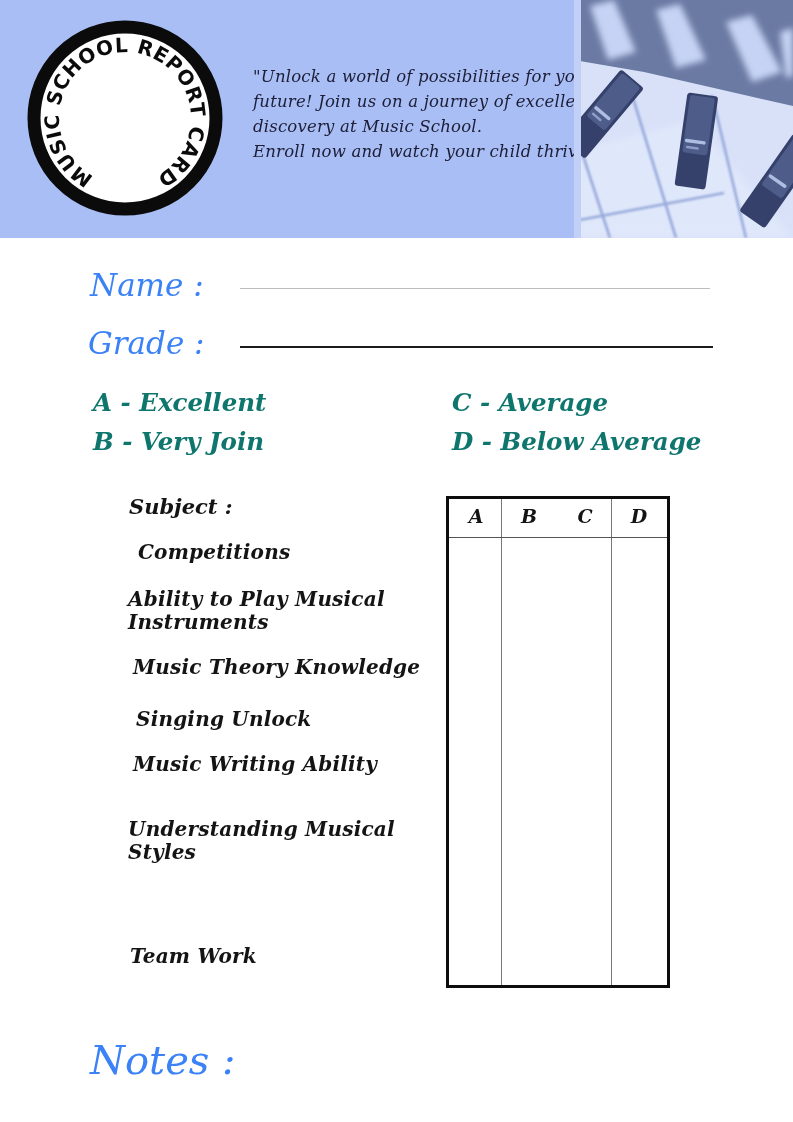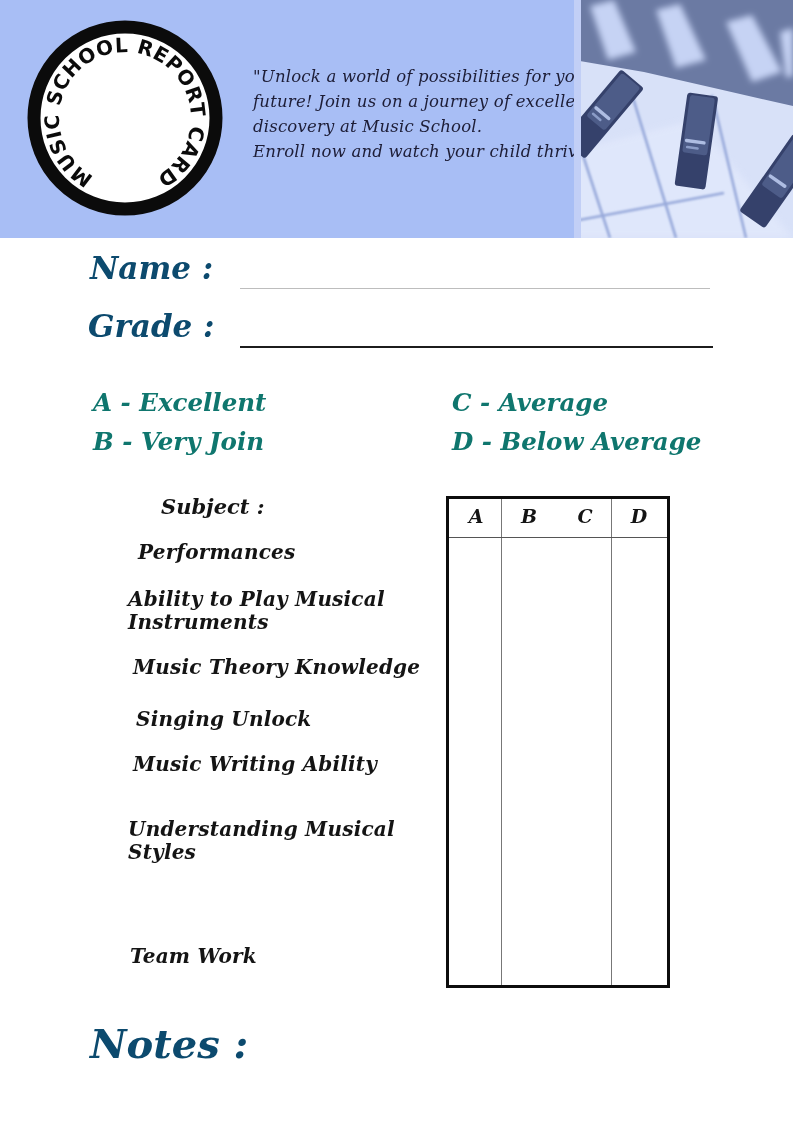--- a/index.html
+++ b/index.html
@@ -6,35 +6,35 @@
   .page{position:relative;width:793px;height:1122px;background:#ffffff;overflow:hidden;
         font-family:"DejaVu Serif",serif;color:#141414;}
   
   .header-band{position:absolute;left:0;top:0;width:793px;height:238px;background:#a8bef5;}
   .logo-svg{position:absolute;left:25px;top:18px;}
   .quote{position:absolute;left:253px;top:64px;font-style:italic;font-size:16.5px;
          line-height:25px;color:#1d1d36;white-space:nowrap;letter-spacing:.2px;}
   .quote span{display:block;}
   .piano-svg{position:absolute;left:574px;top:0;}
   
-  .biglabel{position:absolute;font-weight:bold;font-style:italic;color:#0c4a6e;}
+  .biglabel{position:absolute;font-weight:normal;font-style:italic;color:#3b82f6;margin-top:17px;}
   .name-label{left:90px;top:250px;font-size:31px;}
   .grade-label{left:88px;top:308px;font-size:31px;}
   .notes-label{left:90px;top:1020px;font-size:40px;}
   .fill-line{position:absolute;height:0;}
   .name-line{left:240px;top:288px;width:470px;border-top:1px solid #bdbdbd;}
   .grade-line{left:240px;top:346px;width:473px;border-top:2px solid #1c1c1c;}
   .fill-value{position:absolute;font-size:20px;}
   
   .legend-item{position:absolute;font-weight:bold;font-style:italic;font-size:24.5px;color:#0f766e;}
   .leg-a{left:93px;top:388px;} .leg-b{left:93px;top:427px;}
   .leg-c{left:452px;top:388px;} .leg-d{left:452px;top:427px;}
   
   .subject-heading{position:absolute;left:129px;top:494px;font-weight:bold;font-style:italic;
-                   font-size:21px;margin-left:32px;}
+                   font-size:21px;}
   .subject-item{position:absolute;font-weight:bold;font-style:italic;font-size:20px;
                 line-height:22.5px;white-space:pre-line;letter-spacing:.2px;}
   
   .gtable{position:absolute;left:446px;top:496px;width:224px;height:492px;
           border:3px solid #0d0d0d;box-sizing:border-box;background:#ffffff;}
   .gcol{position:absolute;top:0;height:100%;box-sizing:border-box;}
   .gcol-a{left:0;width:53px;border-right:1.5px solid #777;}
   .gcol-bc{left:53px;width:110px;border-right:1.5px solid #777;}
   .gcol-d{left:163px;width:55px;}
   .ghead-line{position:absolute;left:0;top:38px;width:100%;border-top:1.5px solid #555;}
@@ -122,21 +122,21 @@
   <div class="fill-line grade-line"></div>
   <div class="fill-value" style="left:250px;top:320px;"></div>
 
   <div class="legend-item leg-a">A - Excellent</div>
   <div class="legend-item leg-b">B - Very Join</div>
   <div class="legend-item leg-c">C - Average</div>
   <div class="legend-item leg-d">D - Below Average</div>
 
   <div class="subject-heading">Subject :</div>
 
-  <div class="subject-item" style="left:138px;top:541px;">Performances</div>
+  <div class="subject-item" style="left:138px;top:541px;">Competitions</div>
   <div class="subject-item" style="left:128px;top:588px;">Ability to Play Musical
 Instruments</div>
   <div class="subject-item" style="left:133px;top:656px;">Music Theory Knowledge</div>
   <div class="subject-item" style="left:136px;top:708px;">Singing Unlock</div>
   <div class="subject-item" style="left:133px;top:753px;">Music Writing Ability</div>
   <div class="subject-item" style="left:128px;top:798px;margin-top:20px;">Understanding Musical
 Styles</div>
   <div class="subject-item" style="left:130px;top:945px;">Team Work</div>
 
   <div class="gtable">

